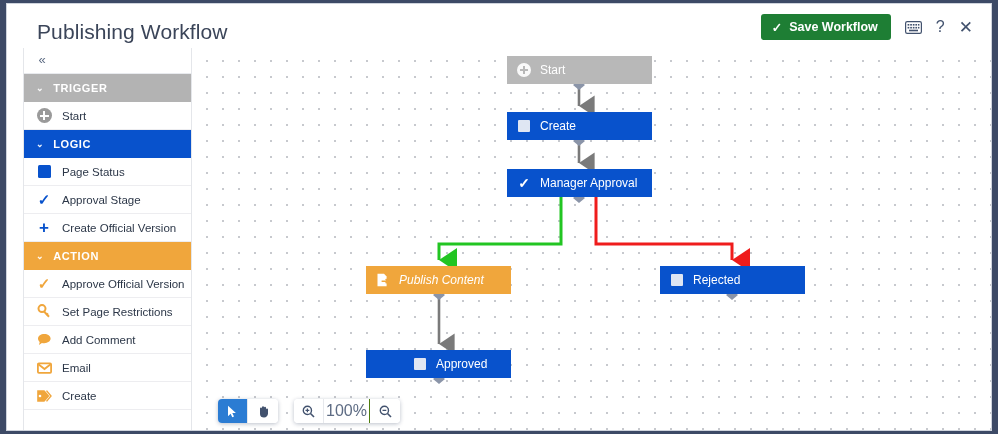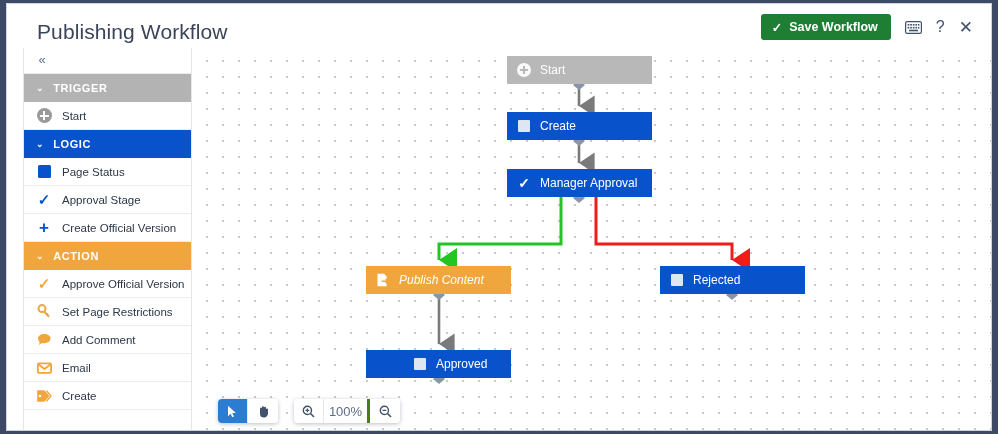--- a/index.html
+++ b/index.html
@@ -141,21 +141,21 @@
     display: flex; align-items: center; justify-content: center;
     border: none; background: #ffffff; cursor: pointer;
     color: #42526e; font-size: 12px;
     border-right: 1px solid #e6e8ec;
     font-family: "Liberation Sans", sans-serif;
   }
   .tbtn:last-child { border-right: none; }
   .tbtn.active { background: #2b7cd3; color: #ffffff; }
   #zoom-level {
     min-width: 46px; display: flex; align-items: center; justify-content: center;
-    font-size: 13px; color: #5e6c84; border-right: 3px solid #4d7c0f;
+    font-size: 16px; color: #5e6c84; border-right: 1px solid #4d7c0f;
   }
 </style>
 </head>
 <body>
 
 <div id="window">
 
   <div id="header">
     <div id="page-title">Publishing Workflow</div>
     <div id="header-actions">

